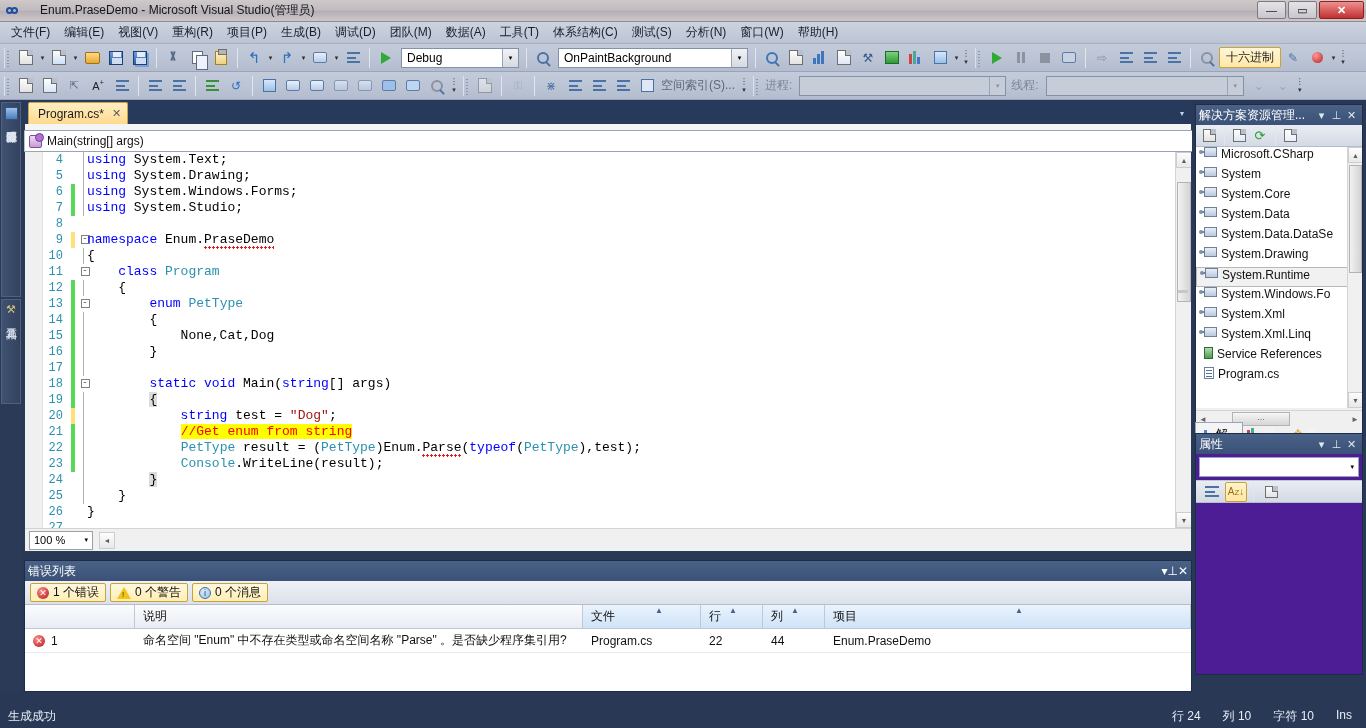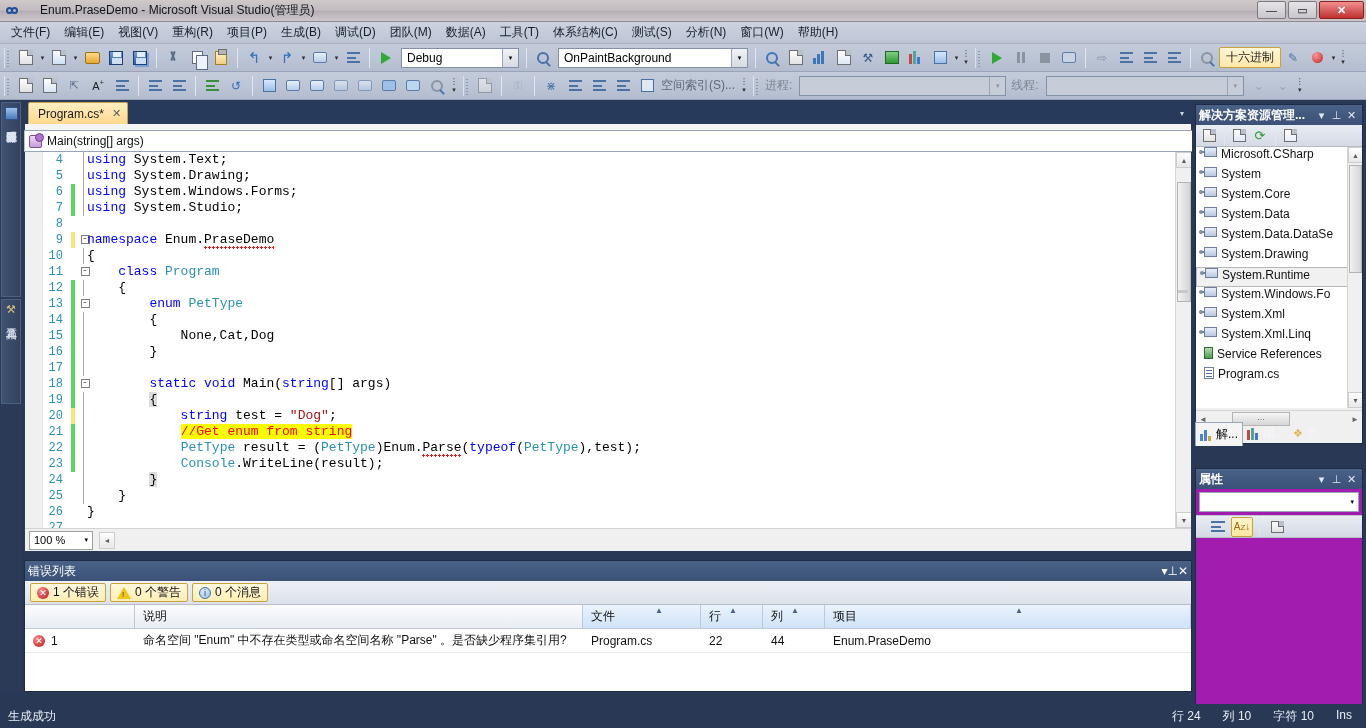--- a/index.html
+++ b/index.html
@@ -282,21 +282,21 @@
 
   
   .sol-panel {
     position:absolute; left:1195px; top:104px; width:168px; height:340px;
     background:#f0f0f0; border:1px solid #1d2c47;
   }
   .panel-head {
     height:20px; background:linear-gradient(to bottom,#4a6287,#3b5177);
     display:flex; align-items:center; padding:0 3px; color:#fff; font-size:12px;
   }
-  .panel-head .ptitle { flex:1; white-space:nowrap; overflow:hidden;font-weight:bold; }
+  .panel-head .ptitle { flex:1; white-space:nowrap; overflow:hidden; }
   .panel-head .pbtn { width:15px; text-align:center; font-size:11px; color:#dfe7f2; }
   .sol-toolbar {
     height:22px; background:linear-gradient(to bottom,#e9edf3,#d4dae4);
     border-bottom:1px solid #b6bdc9; display:flex; align-items:center; padding-left:3px;
   }
   .sol-tb-btn { width:20px;height:19px;display:flex;align-items:center;justify-content:center;
     margin-right:1px; border-radius:2px; }
   .sol-tree { position:absolute; left:0; top:42px; right:0; bottom:35px;
     background:#fff; overflow:hidden; }
   .tree-item {
@@ -332,32 +332,32 @@
   .soltab {
     height:23px; padding:0 4px; display:flex; align-items:center; gap:3px;
     font-size:12px; color:#f2f5fa; white-space:nowrap;
   }
   .soltab.active {
     background:#f4f4f4; color:#111; border:1px solid #9aa4b8; border-bottom:none; height:24px;
   }
 
   
   .prop-panel {
-    position:absolute; left:1195px; top:468px; width:168px; height:242px;
-    background:#a21caf; border:1px solid #1d2c47;
+    position:absolute; left:1195px; top:433px; width:168px; height:242px;
+    background:#4c1d95; border:1px solid #1d2c47;
   }
   .prop-combo {
     margin:3px; height:20px; background:#fff; border:1px solid #9aa4b8;
     display:flex; align-items:center; position:relative;
   }
   .prop-combo .pa { position:absolute; right:4px; font-size:7px; }
   .prop-toolbar {
     height:23px; background:linear-gradient(to bottom,#e9edf3,#d4dae4);
     border-top:1px solid #c2c8d2; border-bottom:1px solid #b6bdc9;
-    display:flex; align-items:center; padding-left:11px; gap:2px;
+    display:flex; align-items:center; padding-left:5px; gap:2px;
   }
   .prop-tb-btn { width:22px;height:20px;display:flex;align-items:center;justify-content:center;
     border-radius:2px; font-size:11px; }
   .prop-tb-btn.on { border:1px solid #c5a23c; background:linear-gradient(to bottom,#fff3cc,#ffe7a0); }
 
   
   .errorlist {
     position:absolute; left:24px; top:560px; width:1168px; height:132px;
     background:#f0f0f0; border:1px solid #1d2c47;
   }

